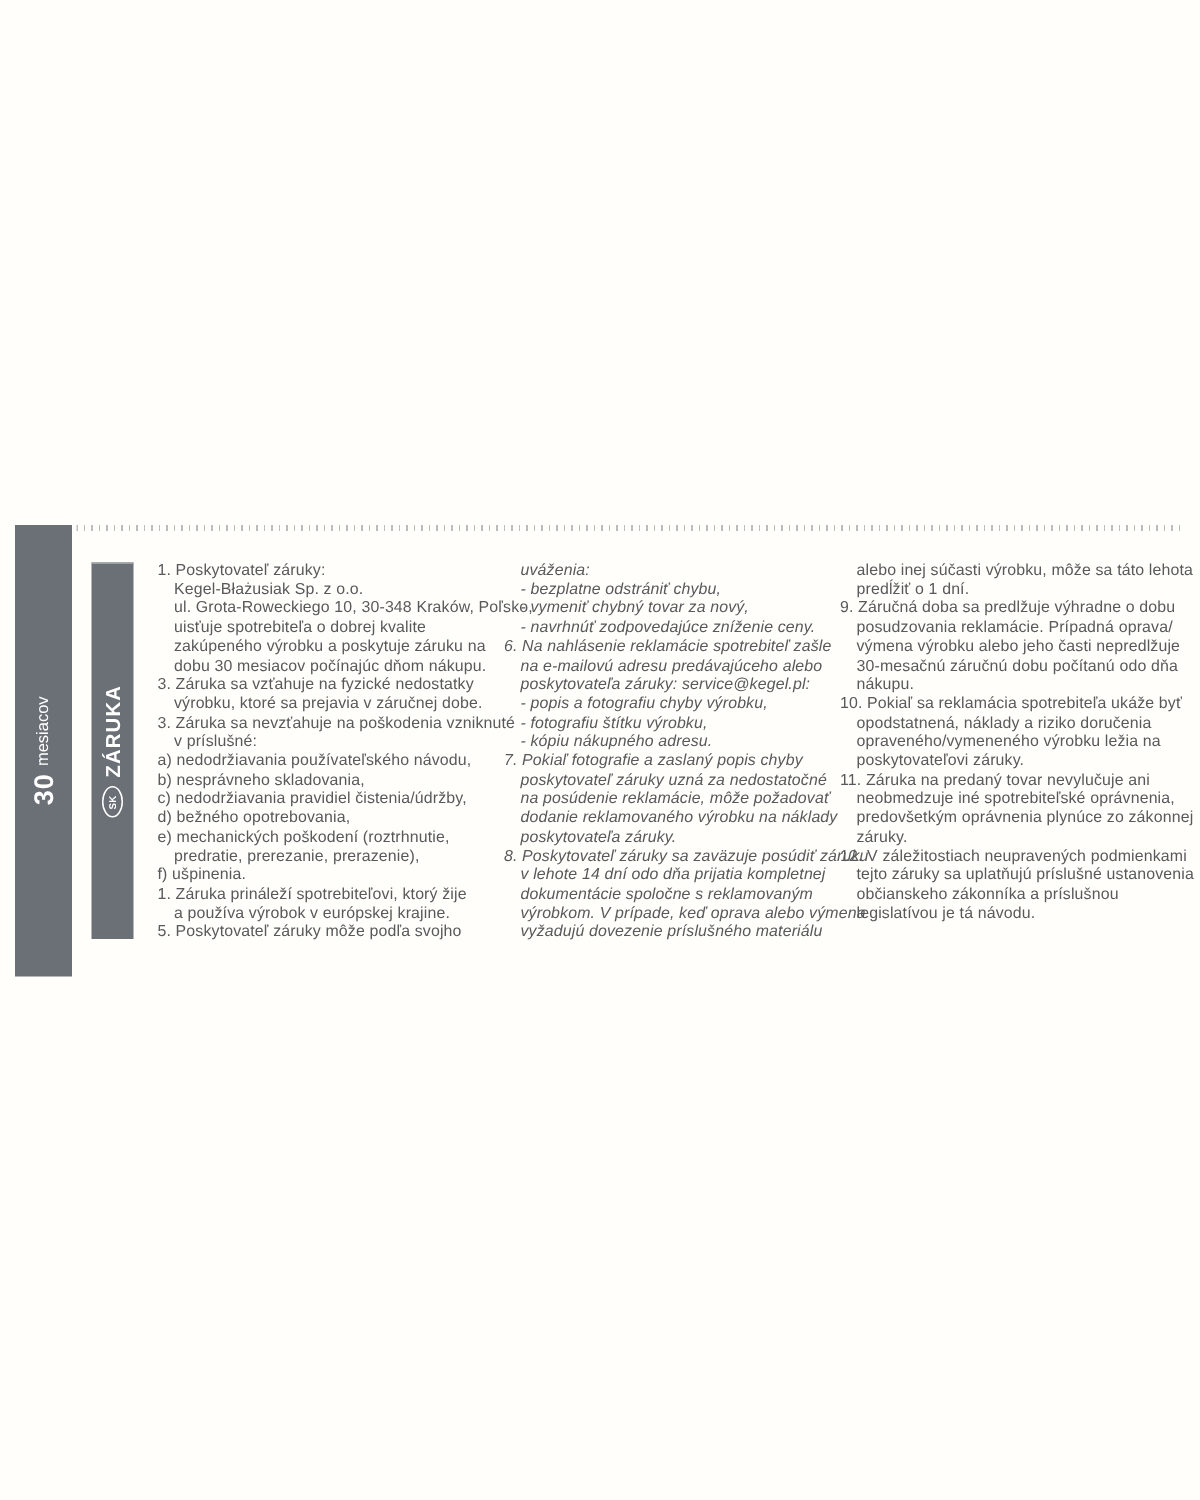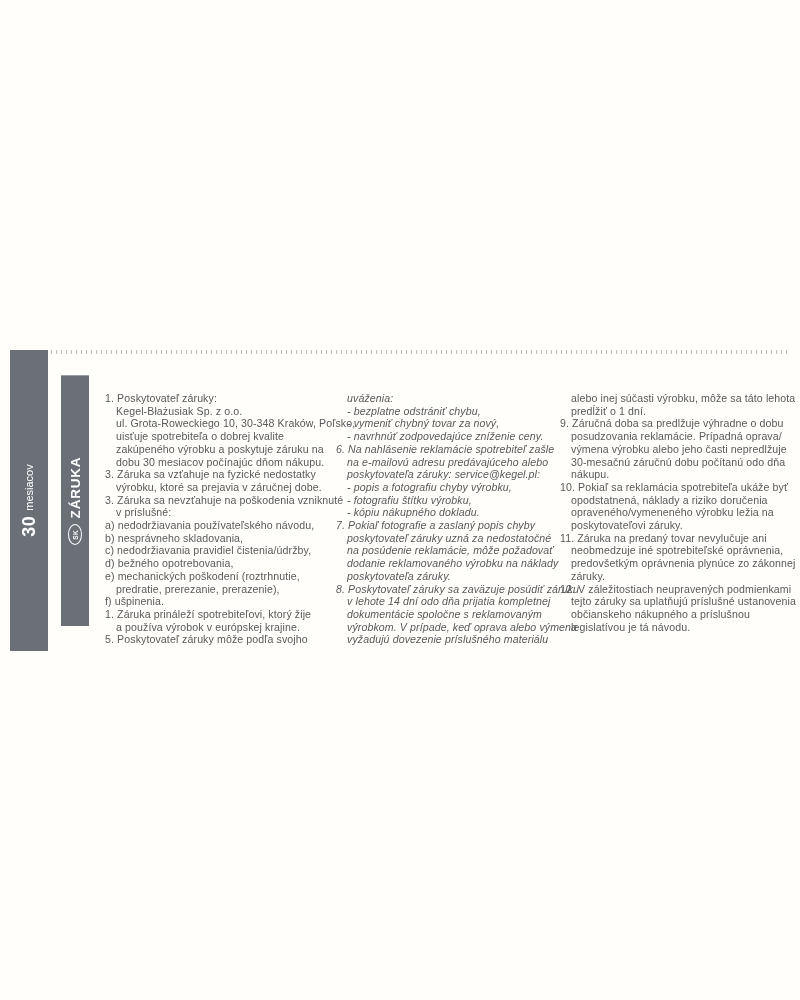--- a/index.html
+++ b/index.html
@@ -87,21 +87,21 @@
     flex: 0 0 auto;
   }
   .warranty-label {
     font-size: 13.5px;
     font-weight: bold;
     letter-spacing: 0.8px;
   }
   
   .text-column {
     position: absolute;
-    top: 392px;
+    top: 374px;
     font-size: 10.6px;
     line-height: 12.7px;
     color: #58595b;
     letter-spacing: 0.1px;
   }
   .text-column.c1 { left: 105px; width: 232px; }
   .text-column.c2 { left: 336px; width: 226px; font-style: italic; }
   .text-column.c3 { left: 560px; width: 232px; }
   .text-column .line {
     white-space: nowrap;
@@ -156,21 +156,21 @@
   <div class="text-column c2">
       <div class="line cont">uváženia:</div>
       <div class="line cont">- bezplatne odstrániť chybu,</div>
       <div class="line cont">- vymeniť chybný tovar za nový,</div>
       <div class="line cont">- navrhnúť zodpovedajúce zníženie ceny.</div>
       <div class="line">6. Na nahlásenie reklamácie spotrebiteľ zašle</div>
       <div class="line cont">na e-mailovú adresu predávajúceho alebo</div>
       <div class="line cont">poskytovateľa záruky: service@kegel.pl:</div>
       <div class="line cont">- popis a fotografiu chyby výrobku,</div>
       <div class="line cont">- fotografiu štítku výrobku,</div>
-      <div class="line cont">- kópiu nákupného dokladu.</div>
+      <div class="line cont">- kópiu nákupného adresu.</div>
       <div class="line">7. Pokiaľ fotografie a zaslaný popis chyby</div>
       <div class="line cont">poskytovateľ záruky uzná za nedostatočné</div>
       <div class="line cont">na posúdenie reklamácie, môže požadovať</div>
       <div class="line cont">dodanie reklamovaného výrobku na náklady</div>
       <div class="line cont">poskytovateľa záruky.</div>
       <div class="line">8. Poskytovateľ záruky sa zaväzuje posúdiť záruku</div>
       <div class="line cont">v lehote 14 dní odo dňa prijatia kompletnej</div>
       <div class="line cont">dokumentácie spoločne s reklamovaným</div>
       <div class="line cont">výrobkom. V prípade, keď oprava alebo výmena</div>
       <div class="line cont">vyžadujú dovezenie príslušného materiálu</div>
@@ -186,17 +186,17 @@
       <div class="line">10. Pokiaľ sa reklamácia spotrebiteľa ukáže byť</div>
       <div class="line cont">opodstatnená, náklady a riziko doručenia</div>
       <div class="line cont">opraveného/vymeneného výrobku ležia na</div>
       <div class="line cont">poskytovateľovi záruky.</div>
       <div class="line">11. Záruka na predaný tovar nevylučuje ani</div>
       <div class="line cont">neobmedzuje iné spotrebiteľské oprávnenia,</div>
       <div class="line cont">predovšetkým oprávnenia plynúce zo zákonnej</div>
       <div class="line cont">záruky.</div>
       <div class="line">12. V záležitostiach neupravených podmienkami</div>
       <div class="line cont">tejto záruky sa uplatňujú príslušné ustanovenia</div>
-      <div class="line cont">občianskeho nákupného a príslušnou</div>
+      <div class="line cont">občianskeho zákonníka a príslušnou</div>
       <div class="line cont">legislatívou je tá návodu.</div>
     </div>
 
 </div>
 
 </body></html>

